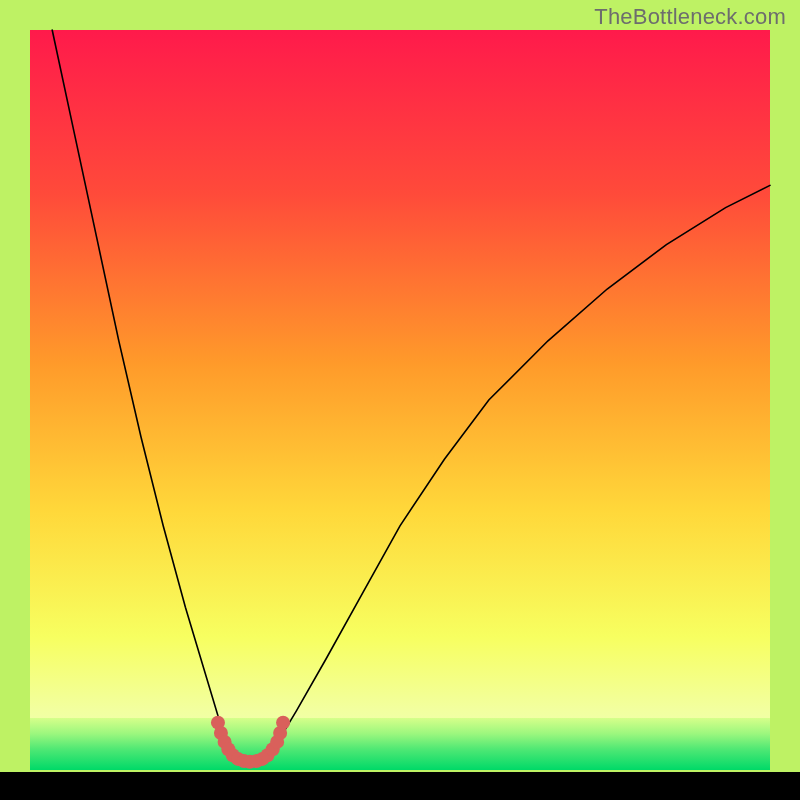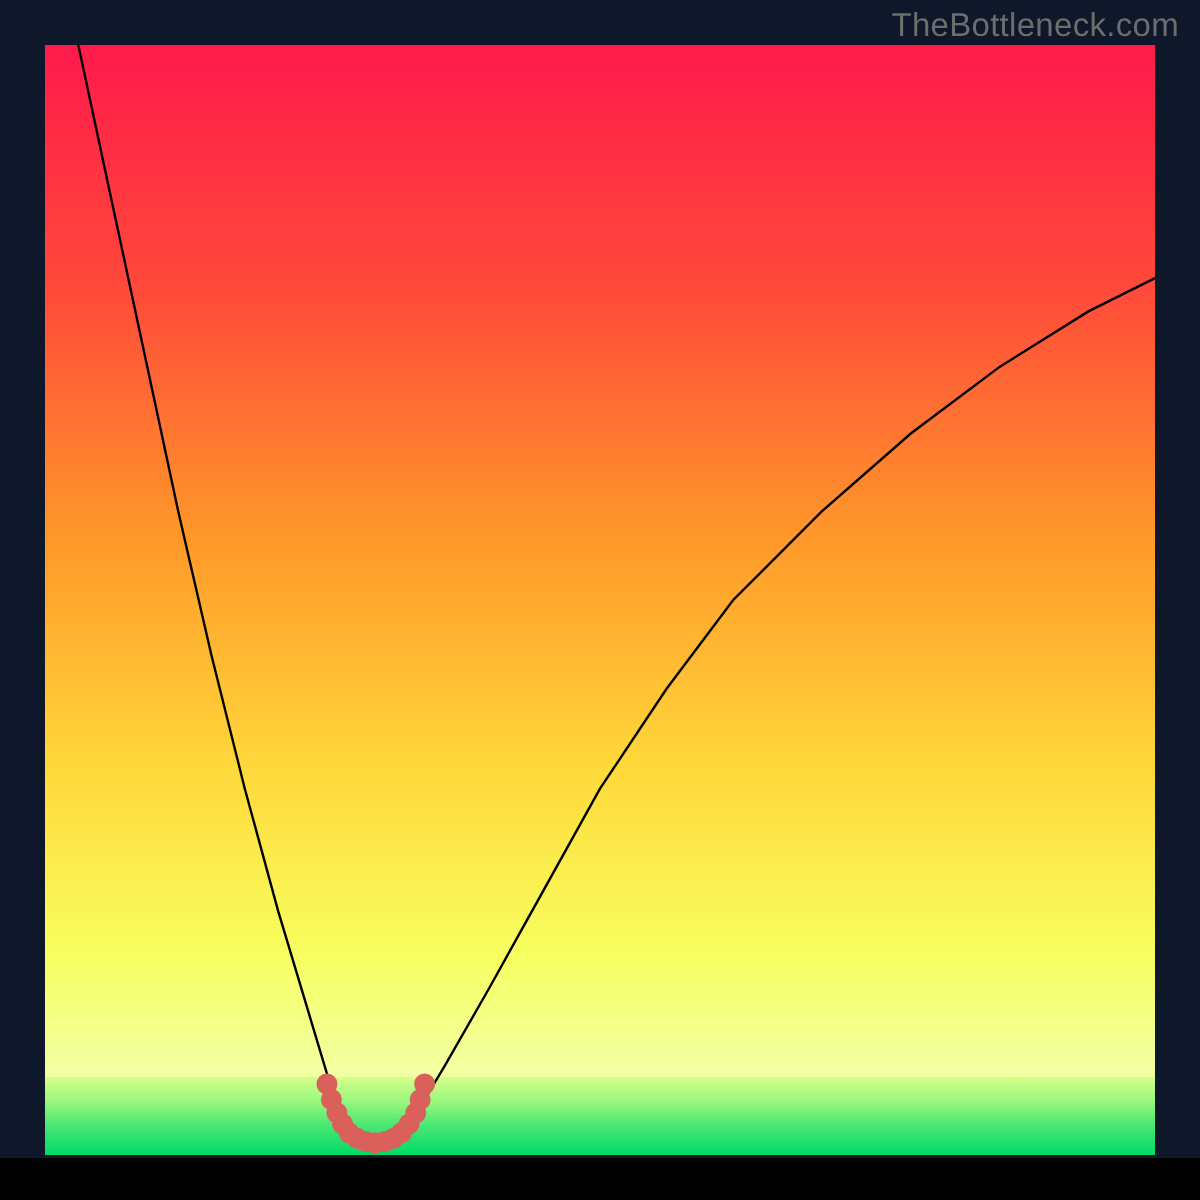--- a/index.html
+++ b/index.html
@@ -8,21 +8,21 @@
     width: 800px;
     height: 800px;
     background: #000;
     overflow: hidden;
     font-family: Arial, Helvetica, sans-serif;
   }
   .stage {
     position: relative;
     width: 800px;
     height: 772px;
-    background: #0f172a;
+    background: #bef264;
   }
   .watermark {
     position: absolute;
     top: 4px;
     right: 14px;
     color: #6d6d6d;
     font-size: 22px;
     font-weight: 400;
     letter-spacing: 0.2px;
     z-index: 5;

